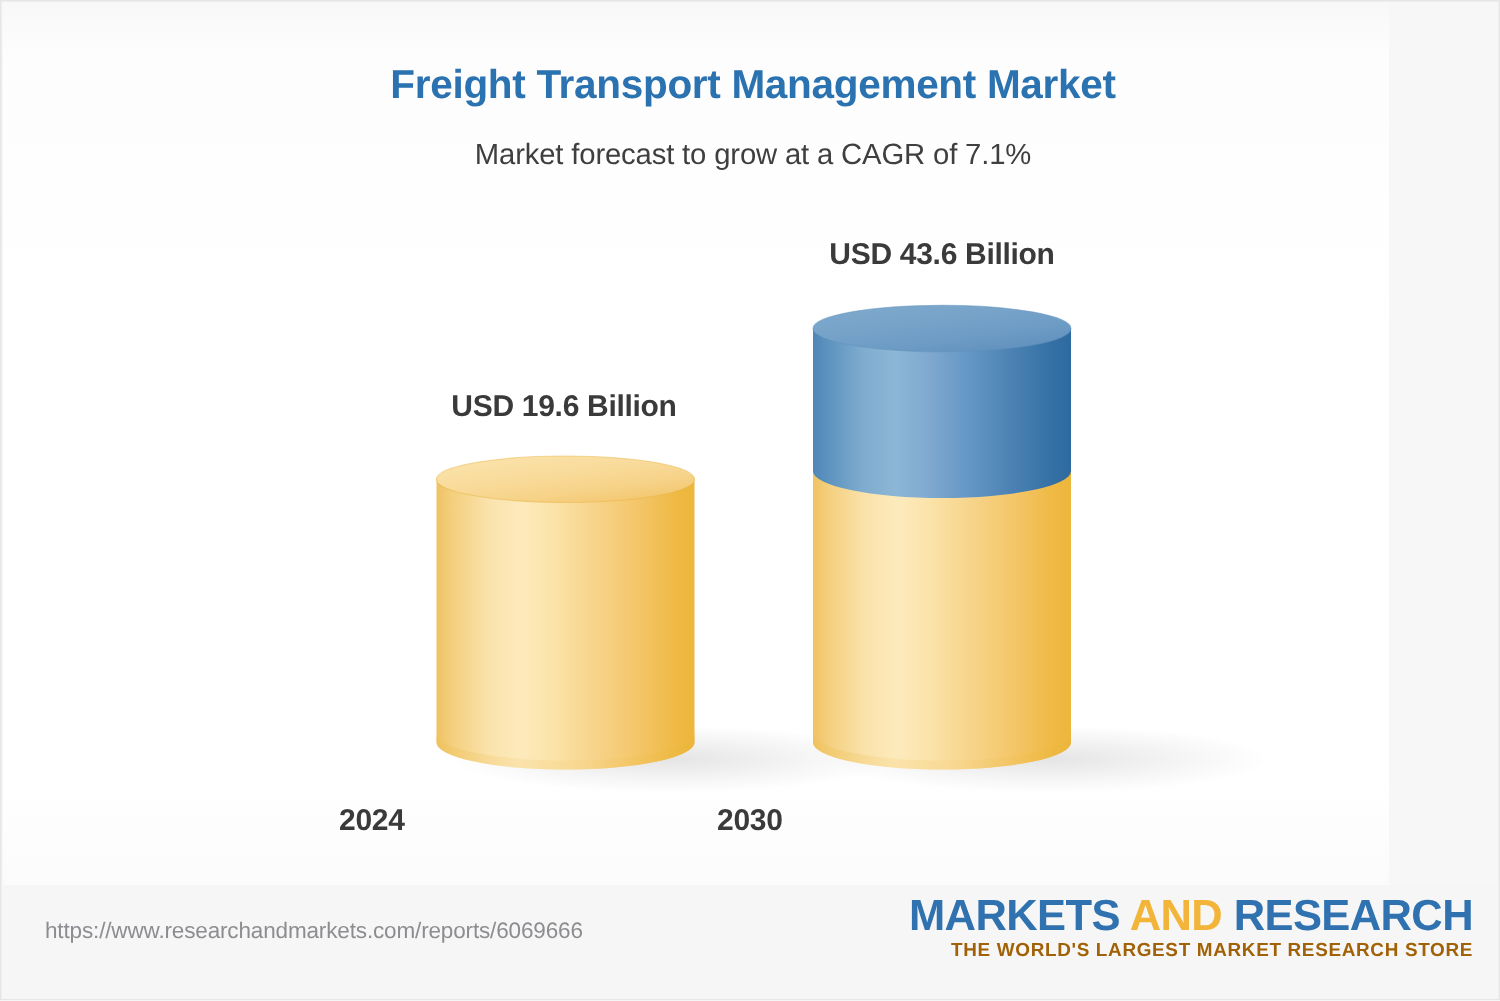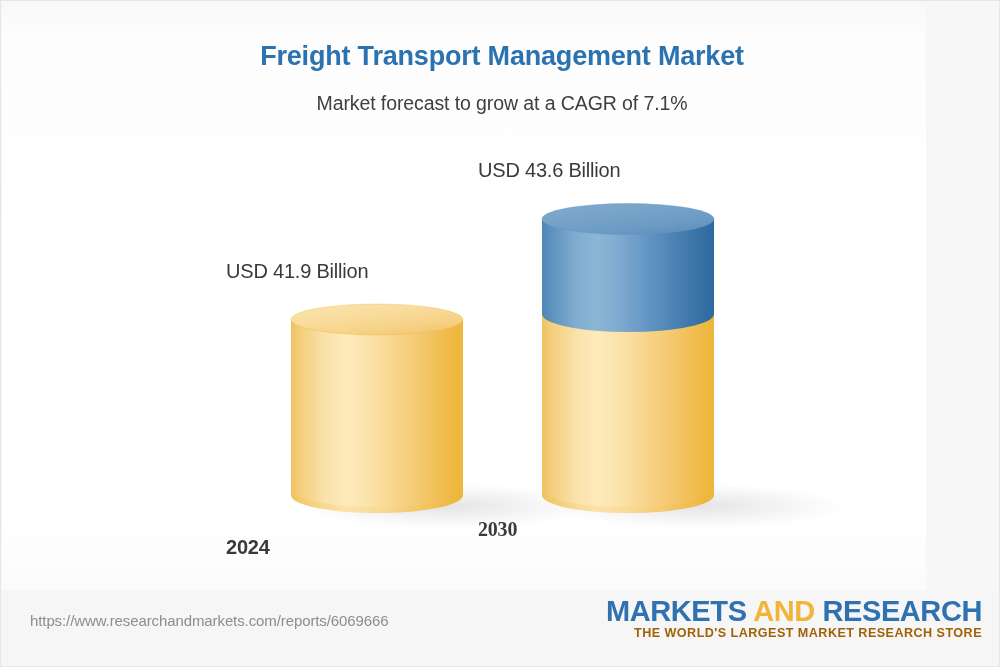--- a/index.html
+++ b/index.html
@@ -61,23 +61,23 @@
     letter-spacing: -0.1px;
     white-space: nowrap;
   }
 
   
   .cyl-group {
     position: absolute;
   }
   .cyl-value {
     position: absolute;
-    text-align: left;
+    text-align: center;
     font-size: 20px;
-    font-weight: normal;
+    font-weight: bold;
     color: #3a3a3a;
     white-space: nowrap;
     letter-spacing: -0.2px;
   }
   .cyl-year {
     position: absolute;
     text-align: left;
     font-size: 20px;
     font-weight: bold;
     color: #3a3a3a;
@@ -144,21 +144,21 @@
 <div id="canvas">
 
   <div id="plot-area">
 
     <div id="title">Freight Transport Management Market</div>
 
     <div id="subtitle">Market forecast to grow at a CAGR of 7.1%</div>
 
     <div class="cyl-group">
 
-      <div class="cyl-value" style="left:224px; top:258px; width:300px;">USD 41.9 Billion</div>
+      <div class="cyl-value" style="left:224px; top:258px; width:300px;">USD 19.6 Billion</div>
 
       <div class="cyl-shadow" style="left:300px; top:482px; width:290px; height:44px;"></div>
 
       <svg class="cyl-svg" style="left:288px; top:301px;" width="174" height="212" viewBox="0 0 174 212">
         <defs>
           <linearGradient id="yBody24" x1="0" y1="0" x2="1" y2="0">
             <stop offset="0.00" stop-color="#efc263"></stop>
             <stop offset="0.06" stop-color="#f4cf7d"></stop>
             <stop offset="0.20" stop-color="#fae2ab"></stop>
             <stop offset="0.33" stop-color="#fdeabc"></stop>
@@ -241,21 +241,21 @@
 
         <path d="M1,112 L1,293 A86,18 0 0 0 173,293 L173,112 Z" fill="url(#yBody30)"></path>
         <path d="M1,287 A86,18 0 0 0 173,287 L173,293 A86,18 0 0 1 1,293 Z" fill="url(#yBotEdge30)" opacity="0.55"></path>
 
         <path d="M1,17 L1,112 A86,18 0 0 0 173,112 L173,17 Z" fill="url(#bBody30)"></path>
 
         <ellipse cx="87" cy="17" rx="86" ry="15.5" fill="url(#bTop30)"></ellipse>
         <ellipse cx="87" cy="17" rx="86" ry="15.5" fill="none" stroke="#5f92bd" stroke-width="0.7" opacity="0.55"></ellipse>
       </svg>
 
-      <div class="cyl-year" style="left:476px; top:516px; width:300px;font-family:Liberation Serif, serif;">2030</div>
+      <div class="cyl-year" style="left:476px; top:534px; width:300px;">2030</div>
     </div>
 
   </div>
 
   <div id="footer">
 
     <div id="source-url">https://www.researchandmarkets.com/reports/6069666</div>
 
     <div id="logo-block">
       <div id="logo-wordmark"><span class="logo-blue">MARKETS </span><span class="logo-gold">AND</span><span class="logo-blue"> RESEARCH</span></div>

